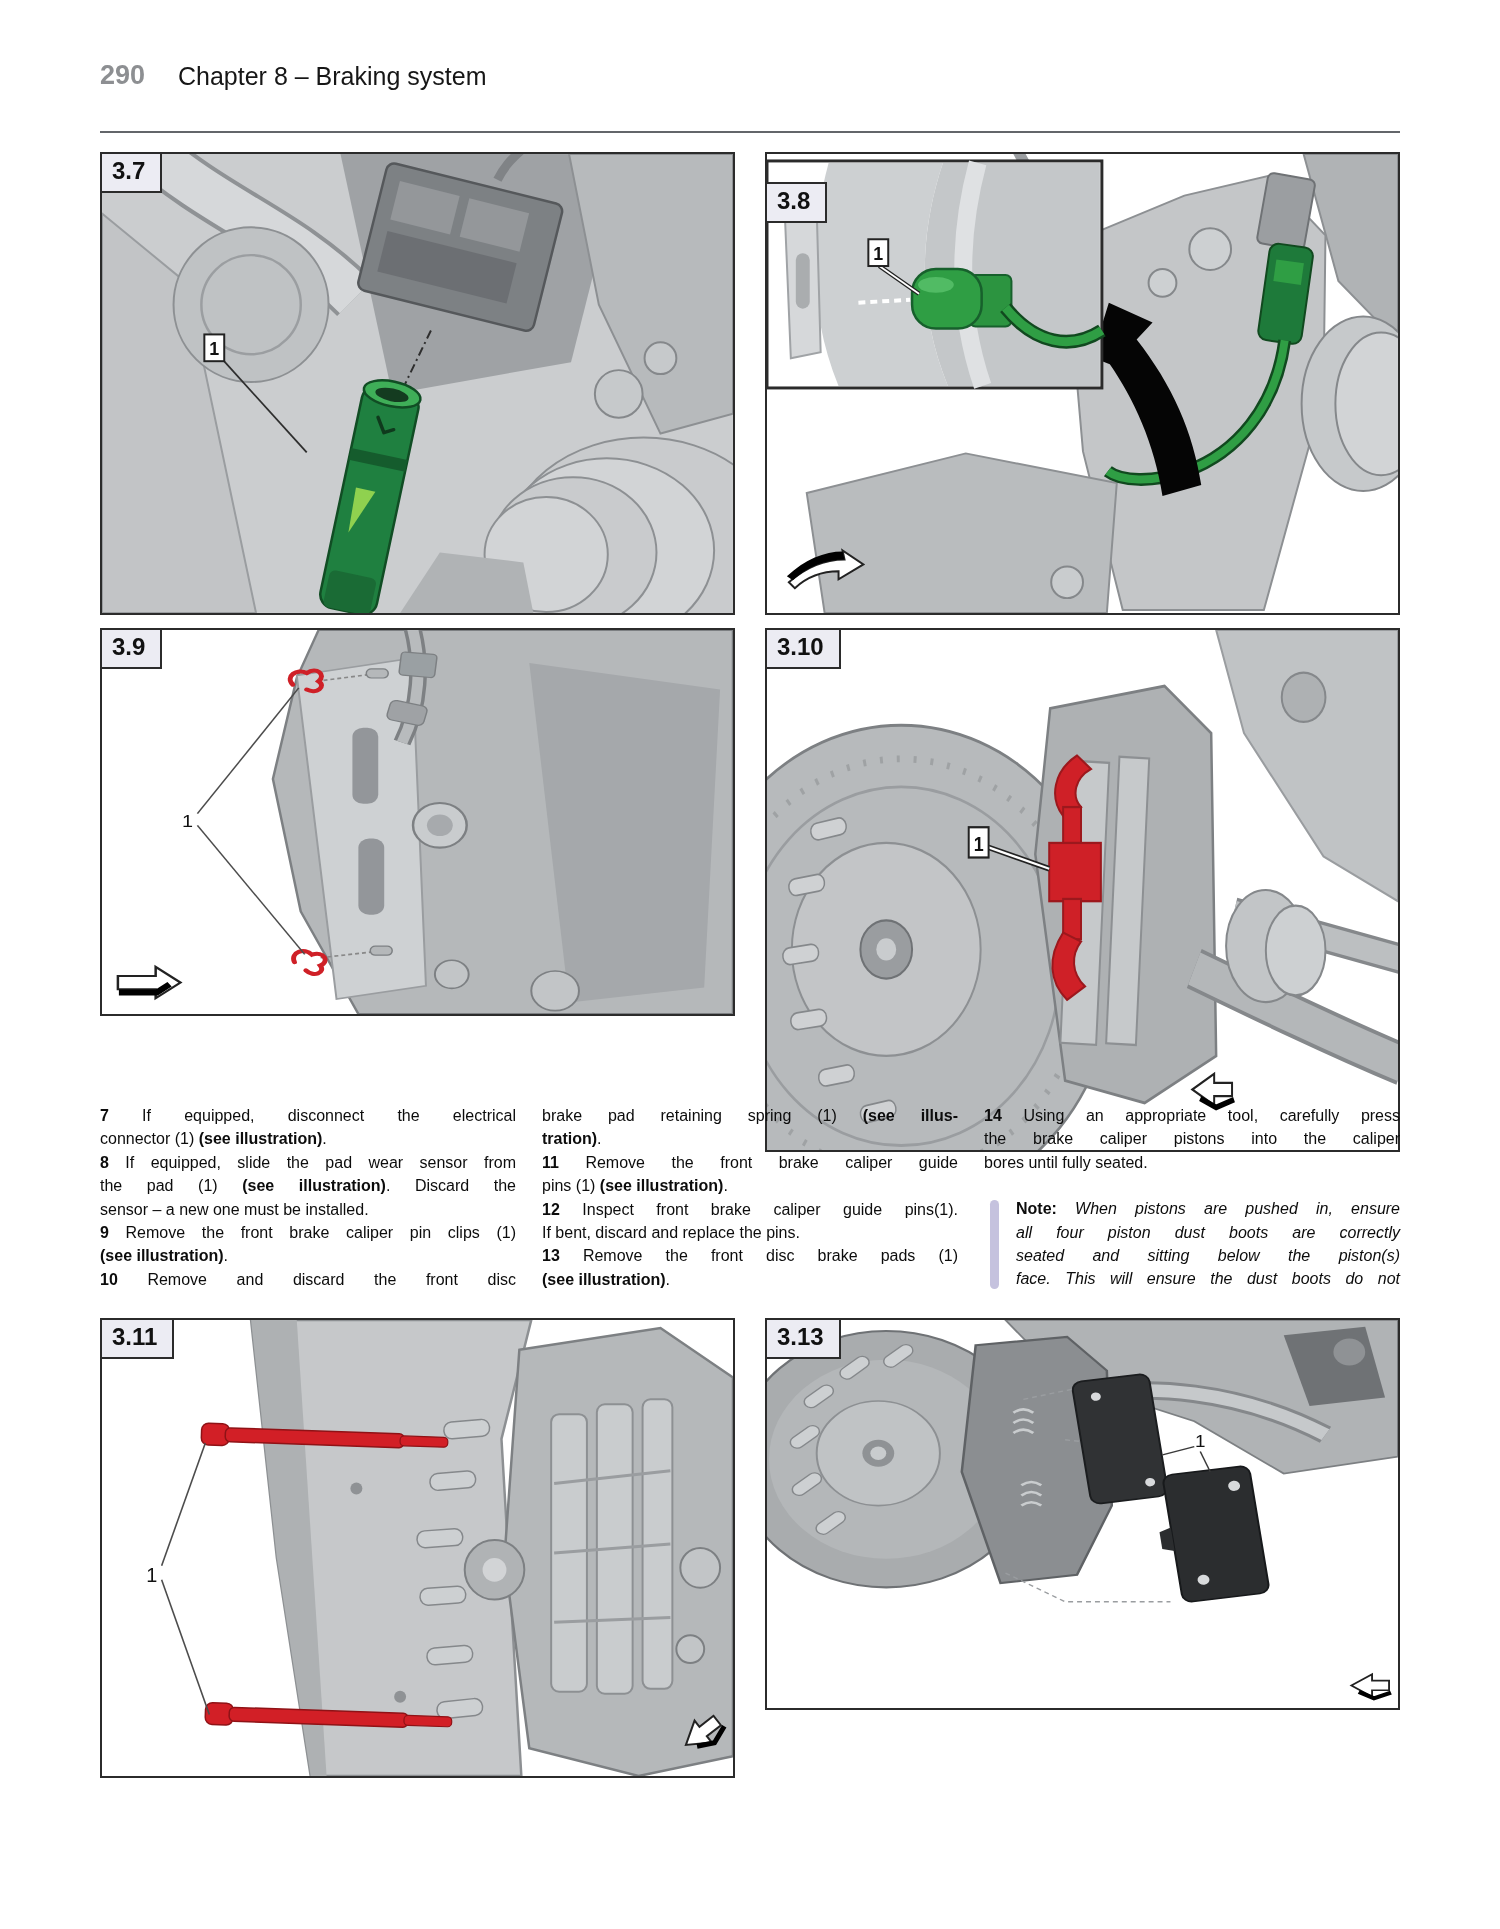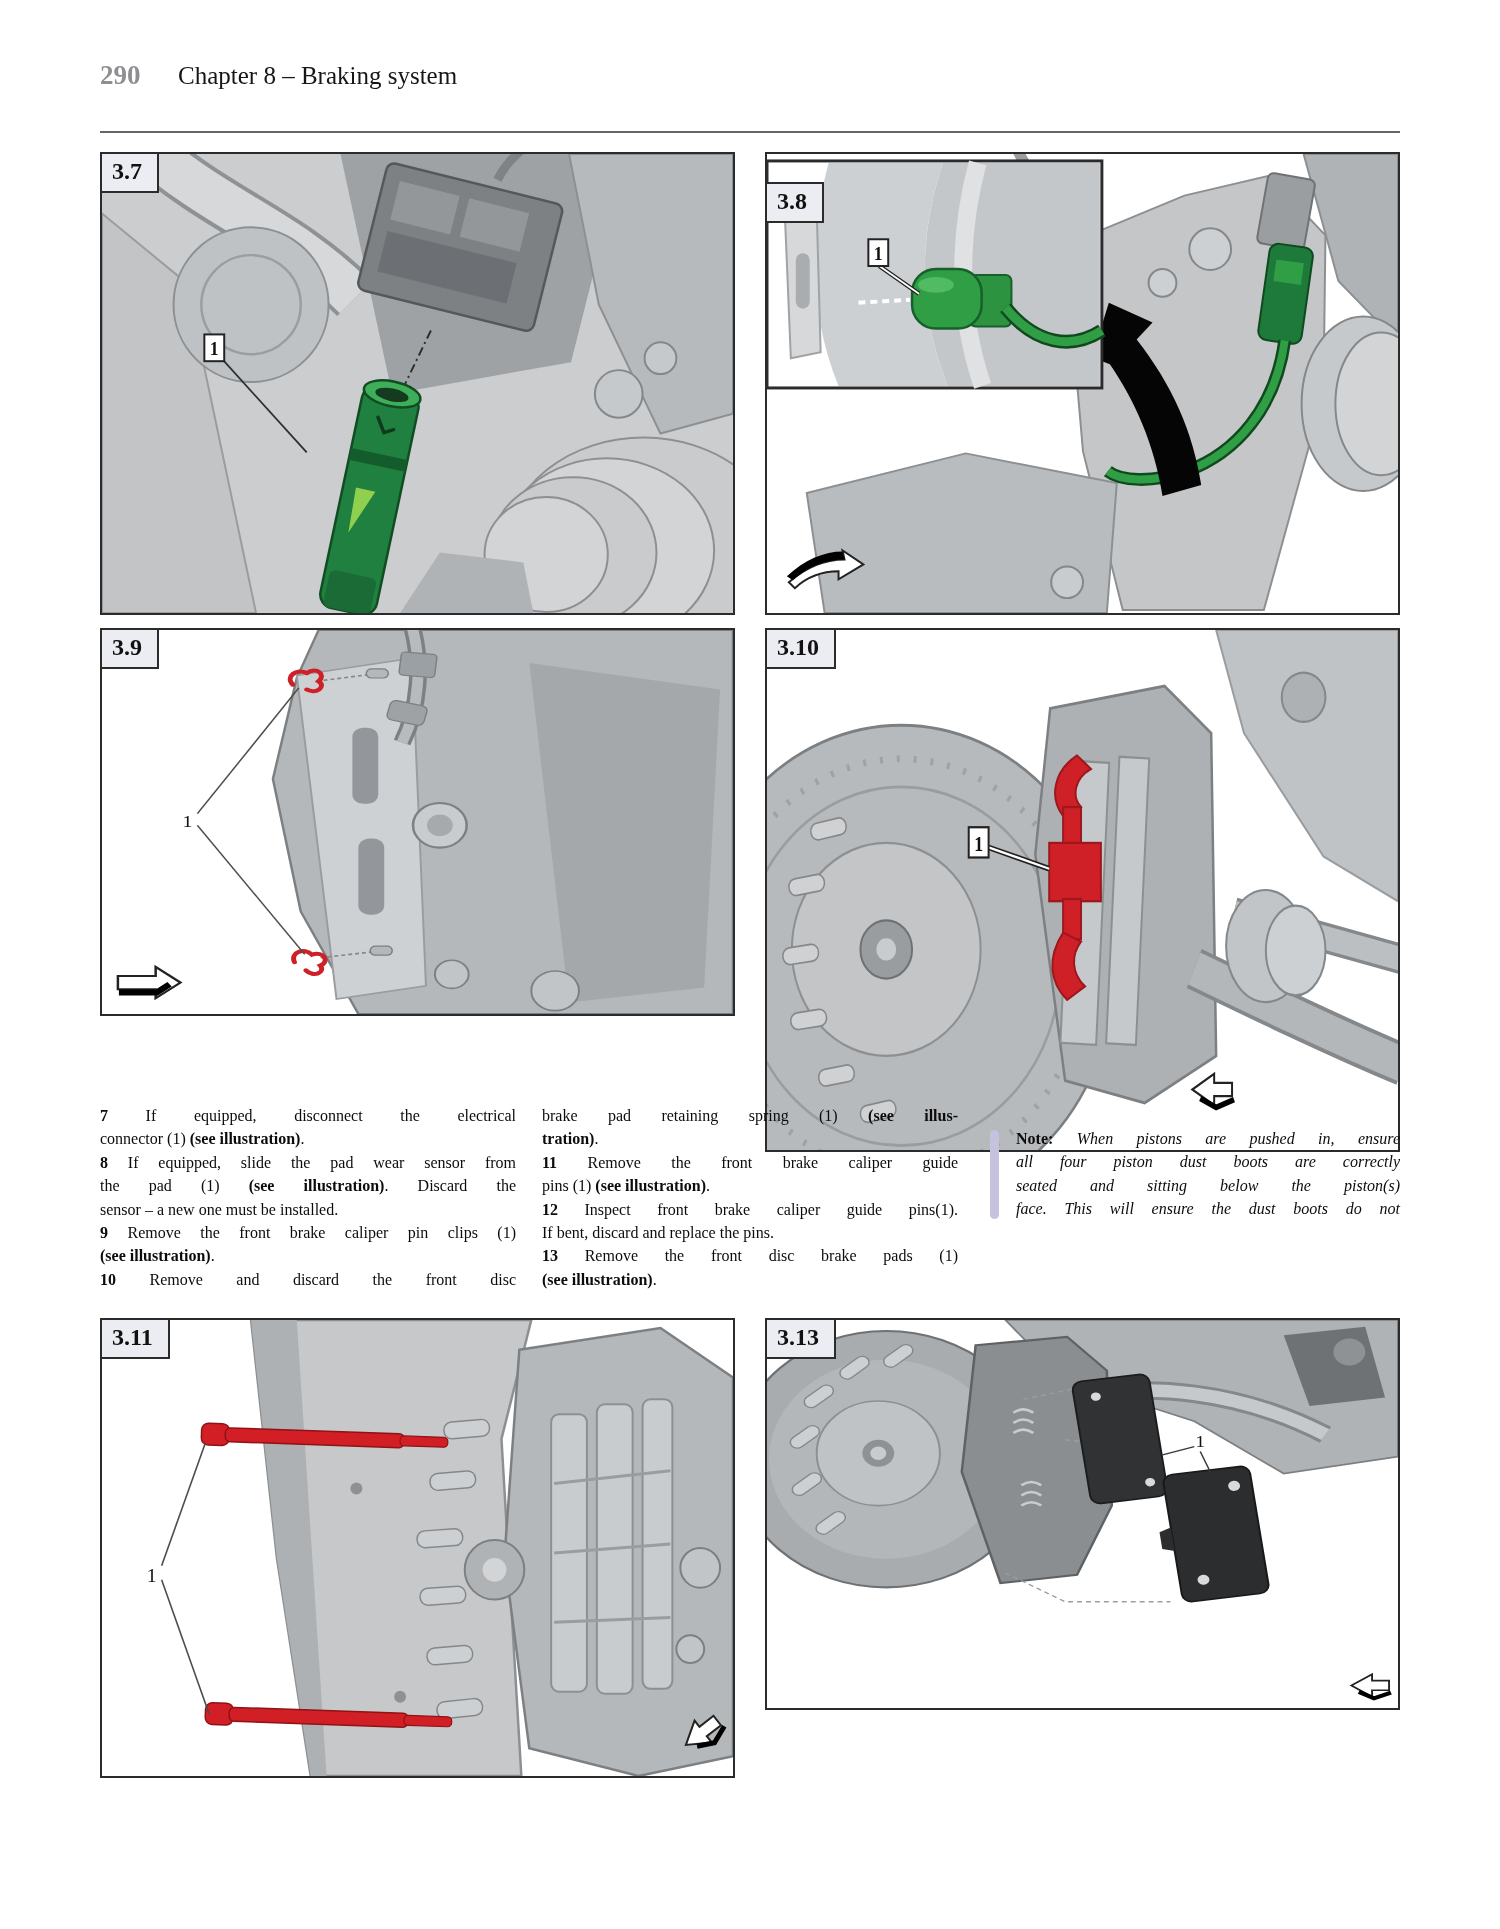--- a/index.html
+++ b/index.html
@@ -1,17 +1,17 @@
 <!DOCTYPE html>
 <html><head>
 <meta charset="utf-8">
 <style>
   html,body{margin:0;padding:0;background:#ffffff;}
   .page{position:relative;width:1500px;height:1929px;background:#ffffff;
-        font-family:Liberation Serif, serif;color:#111;overflow:hidden;}
+        font-family:Liberation Sans, sans-serif;color:#111;overflow:hidden;}
   .hdr-num{position:absolute;left:100px;top:60px;font-size:27px;font-weight:bold;color:#8d8f92;}
   .hdr-title{position:absolute;left:178px;top:62px;font-size:25px;color:#161616;}
   .hdr-rule{position:absolute;left:100px;top:131px;width:1300px;height:2px;background:#63666a;}
   .panel{position:absolute;width:635px;border:2px solid #2b2b2b;background:#fff;box-sizing:border-box;}
   #p37{left:100px;top:152px;height:463px}
   #p38{left:765px;top:152px;height:463px}
   #p39{left:100px;top:628px;height:388px}
   #p310{left:765px;top:628px;height:524px}
   #p311{left:100px;top:1318px;height:460px}
   #p313{left:765px;top:1318px;height:392px}
@@ -267,20 +267,25 @@
         <div class="tline"><span class="b">tration)</span><span>.</span></div>
         <div class="tline just"><span class="b">11</span><span> Remove the front brake caliper guide</span></div>
         <div class="tline"><span>pins (1) </span><span class="b">(see illustration)</span><span>.</span></div>
         <div class="tline just"><span class="b">12</span><span> Inspect front brake caliper guide pins(1).</span></div>
         <div class="tline"><span>If bent, discard and replace the pins.</span></div>
         <div class="tline just"><span class="b">13</span><span> Remove the front disc brake pads (1)</span></div>
         <div class="tline"><span class="b">(see illustration)</span><span>.</span></div>
       </div>
     </div>
   <div class="col" id="col3">
+      <div class="lines-block">
+        <div class="tline just"><span class="b">14</span><span> Using an appropriate tool, carefully press</span></div>
+        <div class="tline just"><span>the brake caliper pistons into the caliper</span></div>
+        <div class="tline"><span>bores until fully seated.</span></div>
+      </div>
       <div class="note-block">
         <div class="note-bar"></div>
         <div class="tline just"><span class="b rm">Note: </span><span>When pistons are pushed in, ensure</span></div>
         <div class="tline just"><span>all four piston dust boots are correctly</span></div>
         <div class="tline just"><span>seated and sitting below the piston(s)</span></div>
         <div class="tline just"><span>face. This will ensure the dust boots do not</span></div>
       </div>
     </div>
 
   <div class="panel" id="p311">

